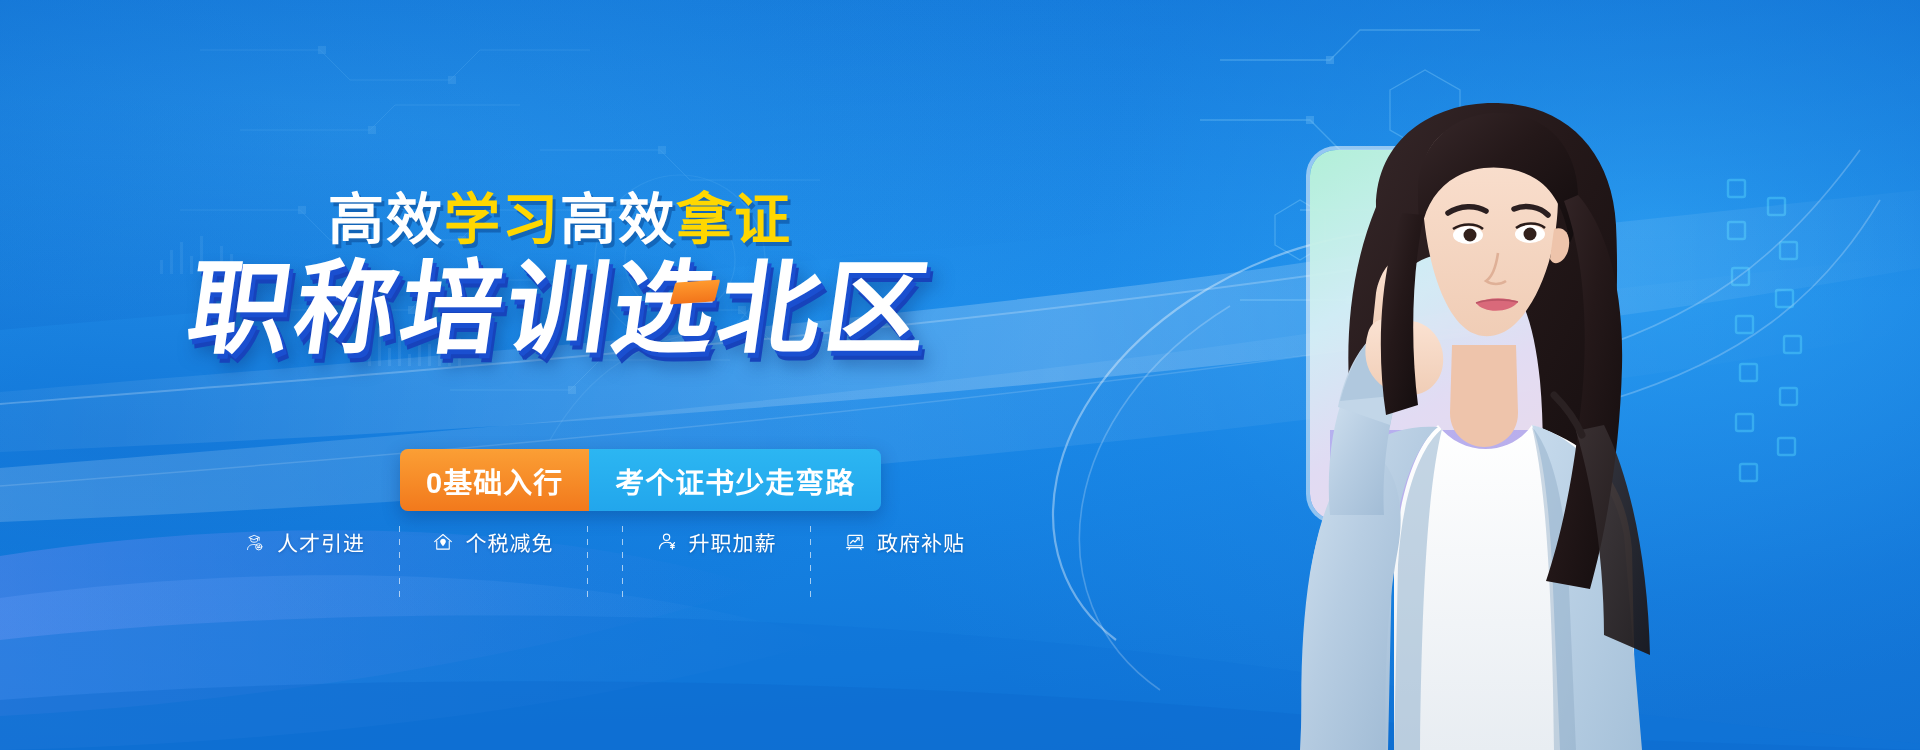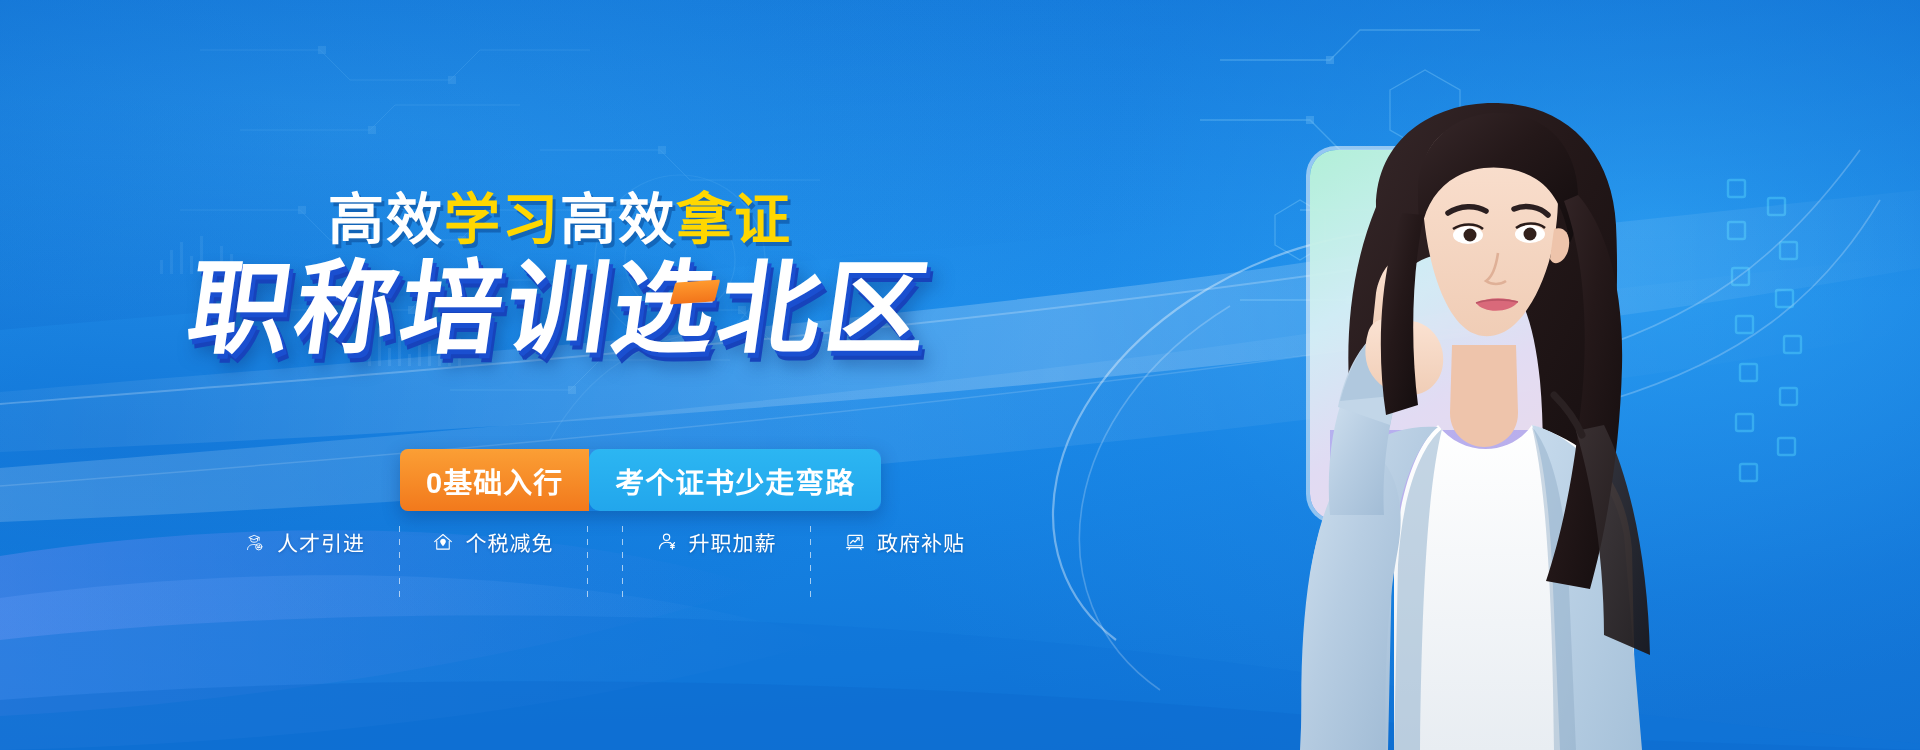--- a/index.html
+++ b/index.html
@@ -98,21 +98,21 @@
     margin-top:24px;
   }
   .tag-left{
     background:linear-gradient(180deg,#fb9f35 0%,#f2791c 100%);
     color:#ffffff;font-size:29px;font-weight:bold;letter-spacing:1px;
     display:flex;align-items:center;justify-content:center;padding:0 26px;
   }
   .tag-right{
     background:linear-gradient(180deg,#2cb6f2 0%,#22a6ec 100%);
     color:#ffffff;font-size:29px;font-weight:bold;letter-spacing:1px;
-    display:flex;align-items:center;justify-content:center;padding:12px 26px;border-radius:11px;
+    display:flex;align-items:center;justify-content:center;padding:12px 26px;
   }
 
   
   .features{
     position:absolute;left:245px;top:520px;width:720px;height:110px;
     display:flex;align-items:flex-start;justify-content:space-between;
   }
   .feature{
     width:120px;display:flex;flex-direction:row;align-items:center;gap:12px;
     position:relative;

